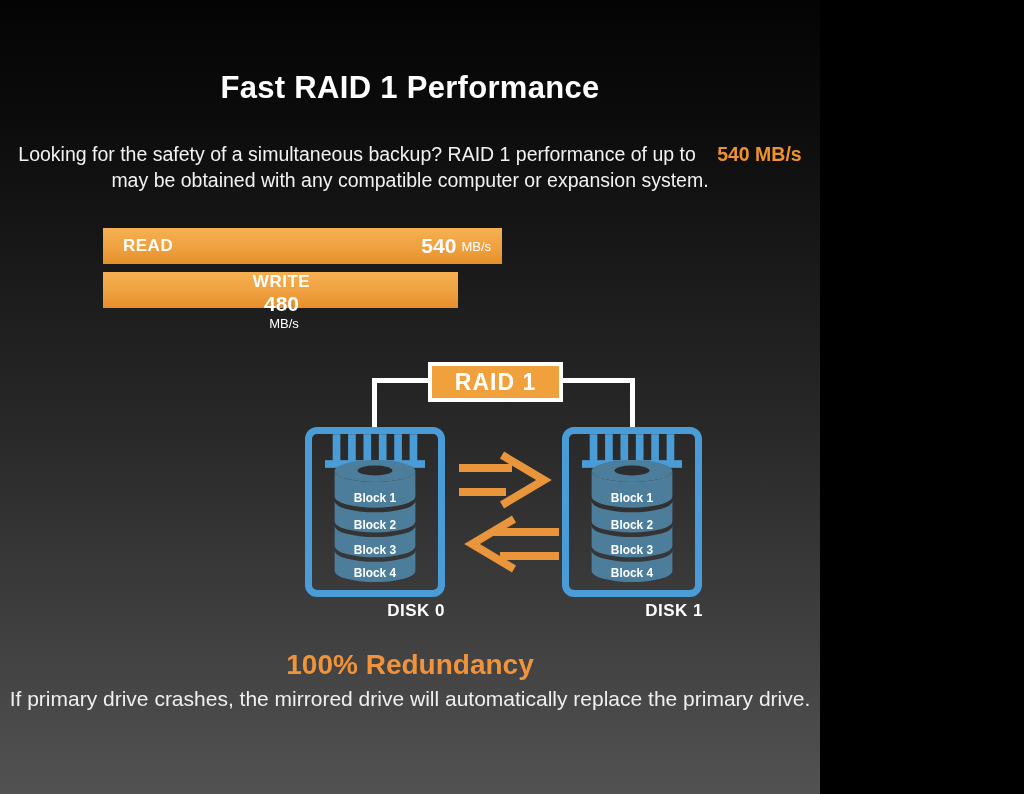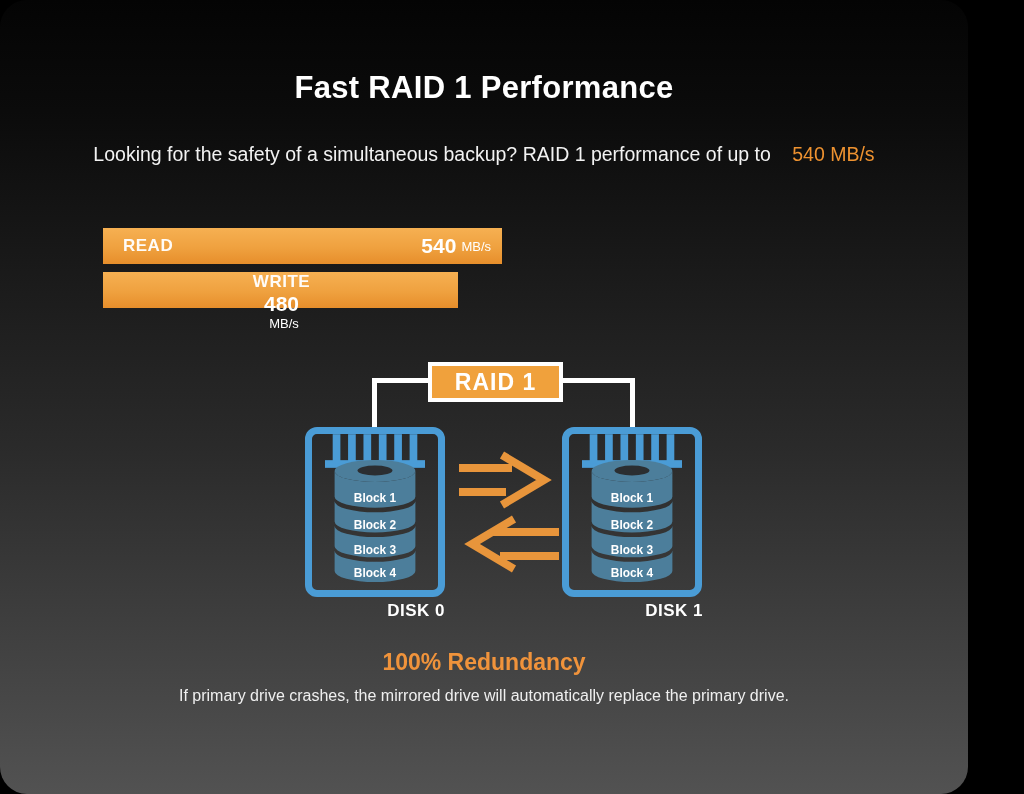--- a/index.html
+++ b/index.html
@@ -1,29 +1,29 @@
 <!DOCTYPE html>
 <html><head>
 <meta charset="utf-8">
 <style>
   html,body{margin:0;padding:0;background:#000;}
   .stage{
-    position:relative;width:968px;height:794px;overflow:hidden;
+    position:relative;width:820px;height:794px;overflow:hidden;
     background:linear-gradient(180deg,#040404 0%,#0b0b0b 14%,#2a2a2a 56%,#525252 100%);
-    font-family:"Liberation Sans",sans-serif;color:#fff;border-radius:27px;
+    font-family:"Liberation Sans",sans-serif;color:#fff;
   }
   .page-title{
     position:absolute;top:70px;left:0;width:100%;margin:0;
     text-align:center;font-size:31px;font-weight:bold;color:#ffffff;letter-spacing:.3px;
   }
   .intro{
     position:absolute;top:141px;left:0;width:100%;margin:0;
     text-align:center;font-size:19.5px;line-height:26px;color:#f2f2f2;font-weight:400;
   }
-  .intro .hl{color:#EE9230;font-weight:normal;margin-left:16px;}
+  .intro .hl{color:#EE9230;font-weight:bold;margin-left:16px;}
   .bars{position:absolute;left:103px;top:228px;}
   .bar{
     height:36px;box-sizing:border-box;margin-bottom:8px;
     background:linear-gradient(180deg,#F6B052 0%,#EFA13F 55%,#E78E2B 100%);
     display:flex;align-items:center;padding:0 11px 0 13px;
   }
   .bar-label{flex:1;font-size:17px;font-weight:bold;color:rgba(255,255,255,.96);letter-spacing:.5px;}
   .bar-value{font-size:21px;font-weight:bold;color:#fff;}
   .bar-unit{font-size:13px;color:#fff;margin-left:5px;font-weight:400;}
   
@@ -49,35 +49,35 @@
   .cyl text{font-family:"Liberation Sans",sans-serif;font-weight:bold;font-size:13px;fill:#ffffff;}
   .disk-label{
     position:absolute;width:140px;top:601px;text-align:right;
     font-size:17px;font-weight:bold;color:#fff;letter-spacing:.5px;
   }
   .disk-label-0{left:305px;} .disk-label-1{left:563px;}
   .arrows{position:absolute;left:456px;top:449px;}
   
   .redundancy-heading{
     position:absolute;top:649px;left:0;width:100%;margin:0;text-align:center;
-    font-size:23px;font-weight:bold;color:#F0933B;
+    font-size:28px;font-weight:bold;color:#F0933B;
   }
   .redundancy-text{
     position:absolute;top:687px;left:0;width:100%;margin:0;text-align:center;
-    font-size:16px;color:#efefef;font-weight:400;
+    font-size:21px;color:#efefef;font-weight:400;
   }
 </style>
 </head>
 <body>
 
 <div class="stage">
 
   <h1 class="page-title">Fast RAID 1 Performance</h1>
 
-  <p class="intro"><span>Looking for the safety of a simultaneous backup? RAID 1 performance of up to </span><span class="hl">540 MB/s</span><br></p>
+  <p class="intro"><span>Looking for the safety of a simultaneous backup? RAID 1 performance of up to </span><span class="hl">540 MB/s</span><br><span>may be obtained with any compatible computer or expansion system.</span></p>
 
   <div class="bars">
     <div class="bar" style="width: 399px; padding-left: 20px;">
       <span class="bar-label">READ</span>
       <span class="bar-value">540</span>
       <span class="bar-unit">MB/s</span>
     </div>
     <div class="bar" style="width: 355px; flex-direction: column;">
       <span class="bar-label">WRITE</span>
       <span class="bar-value">480</span>

